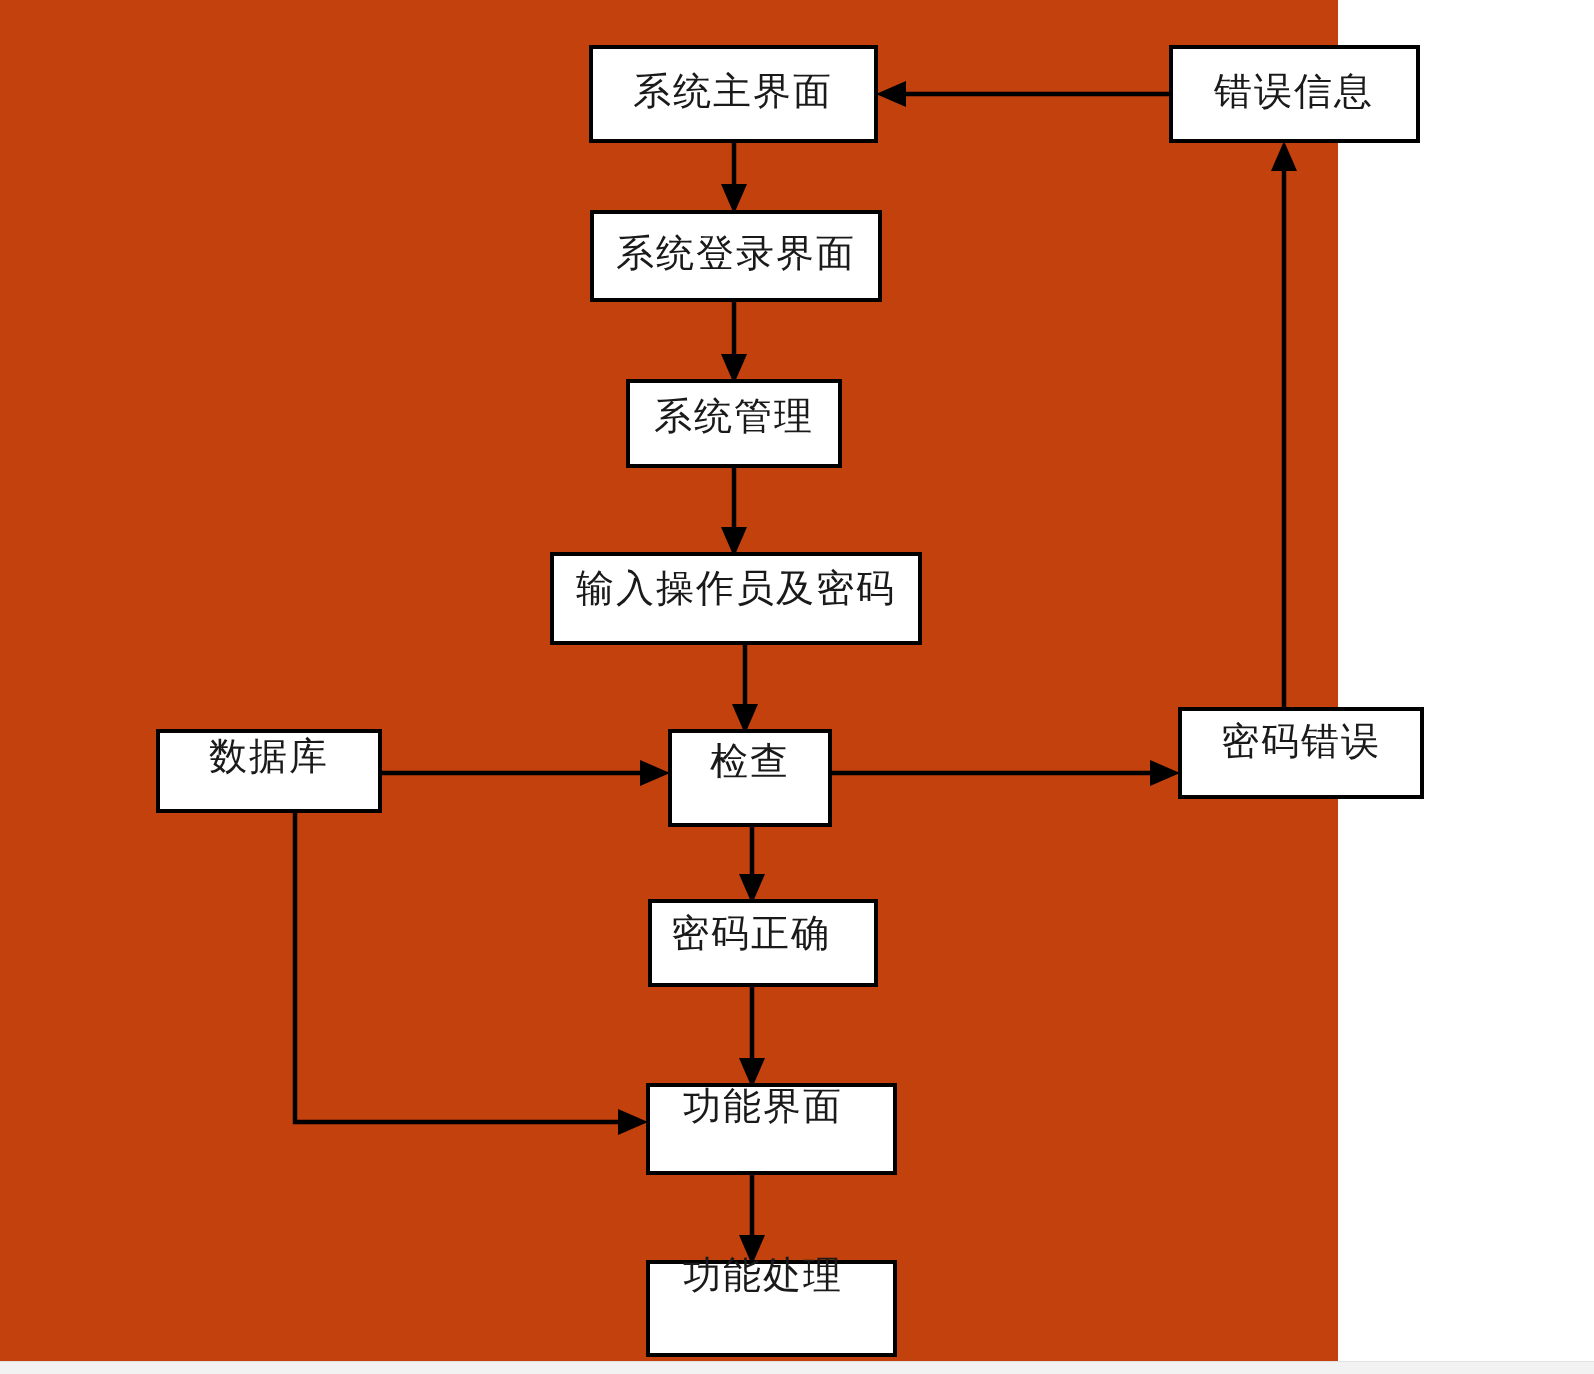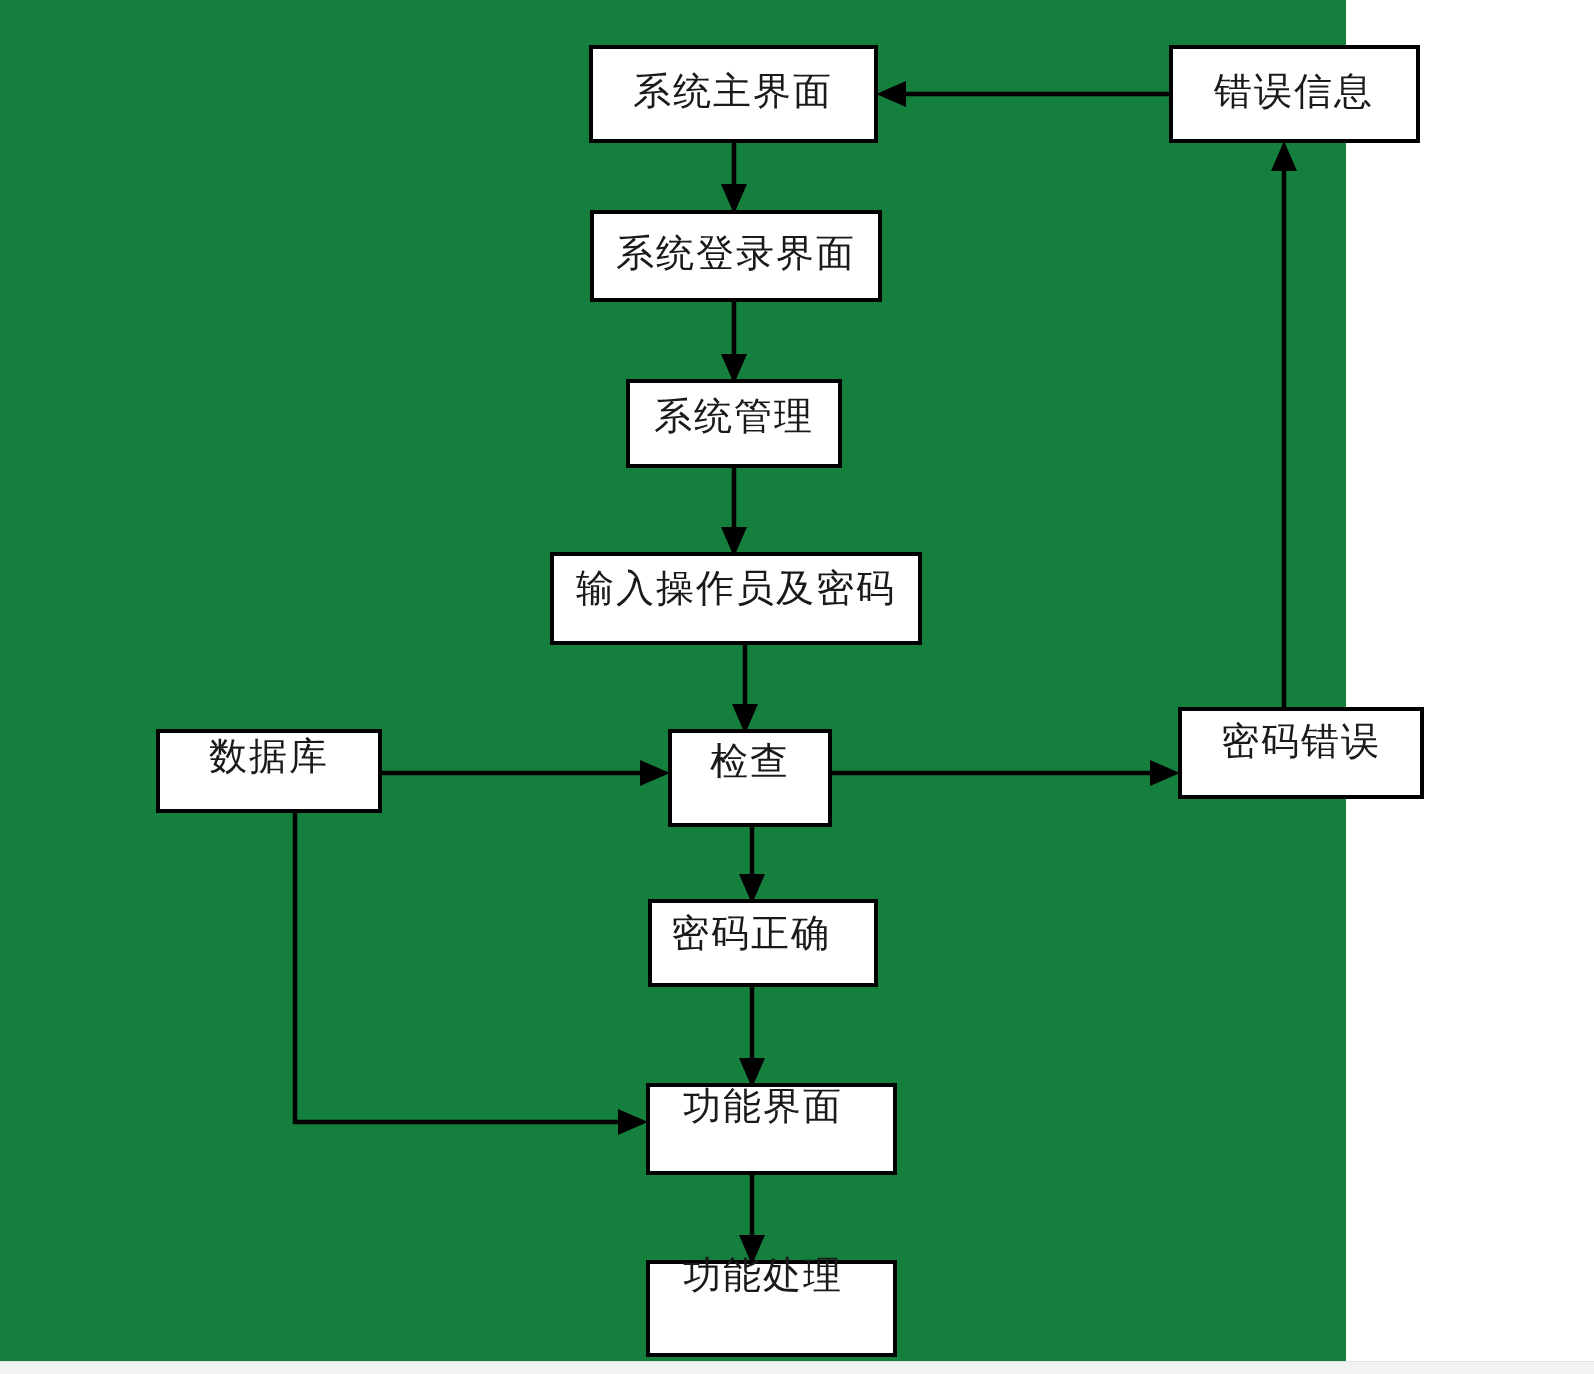--- a/index.html
+++ b/index.html
@@ -10,22 +10,21 @@
   body {
     width: 1594px;
     height: 1374px;
     font-family: "Liberation Serif", "DejaVu Serif", serif;
     overflow: hidden;
   }
   #flowchart-root {
     position: relative;
     width: 1338px;
     height: 1374px;
-    background: #15803d;
-    padding-left: 8px;
+    background: #c2410c;
   }
   svg#flow-svg {
     position: absolute;
     left: 0;
     top: 0;
     width: 1594px;
     height: 1374px;
     display: block;
   }
   .node-rect {

